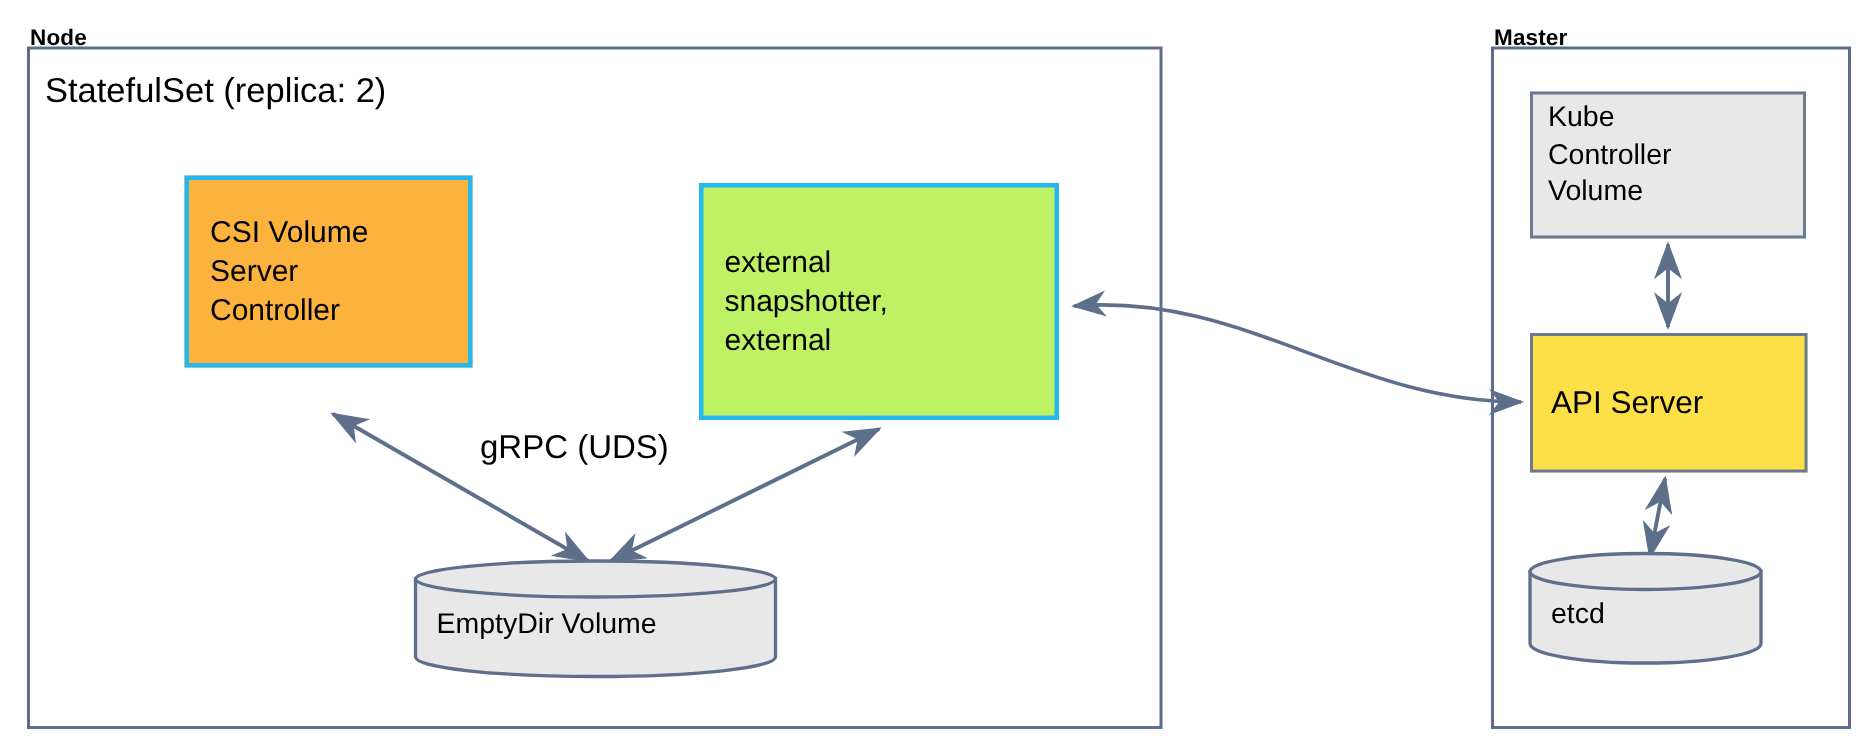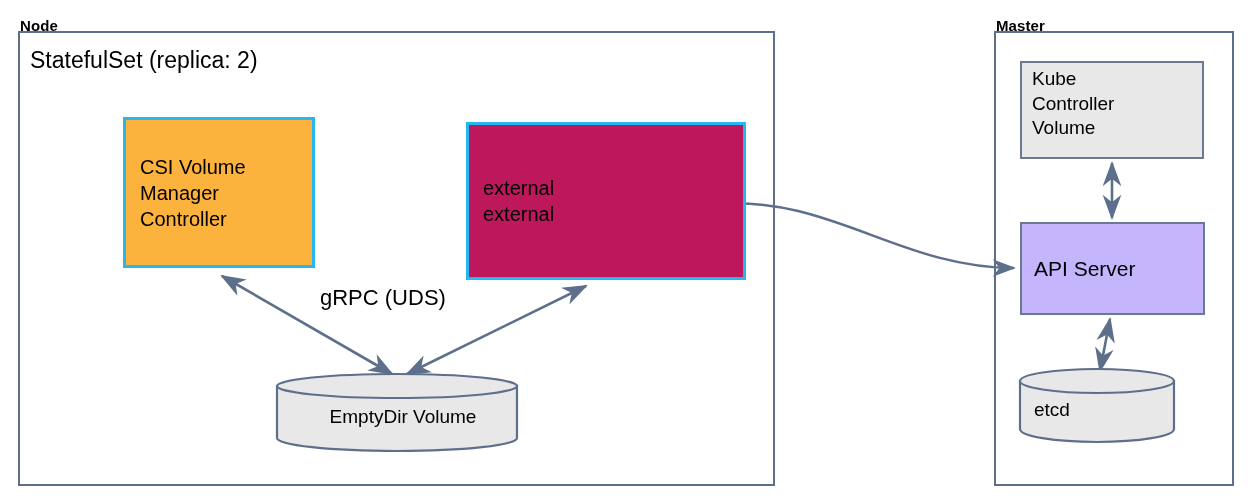--- a/index.html
+++ b/index.html
@@ -60,56 +60,55 @@
     flex-direction: column;
     justify-content: center;
     padding: 0 14px;
     font-size: 20px;
     line-height: 1.30;
     color: #000000;
   }
   .node-rect .ln { display: block; white-space: nowrap; }
 
   #csi-driver-box {
-    left: 123px; top: 117px; width: 192px; height: 151px;
+    left: 123px; top: 117px; width: 192px; height: 128px;
     background: #fcb33e;
     border: 3px solid #25b7f0;
   }
   #external-sidecars-box {
-    left: 466px; top: 122px; width: 280px; height: 158px;
-    background: #be185d;
+    left: 466px; top: 122px; width: 240px; height: 158px;
+    background: #bef264;
     border: 3px solid #25b7f0;
   }
   #kube-controller-manager-box {
     left: 1020px; top: 61px; width: 184px; height: 98px;
     background: #e8e8e8;
     border: 2px solid #6a7a90;
     font-size: 19px;
     padding: 0 10px;
     justify-content: flex-start;
     padding-top: 4px;
   }
   #api-server-box {
     left: 1020px; top: 222px; width: 185px; height: 93px;
-    background: #c4b5fd;
+    background: #fde047;
     border: 2px solid #6a7a90;
     font-size: 21px;
     padding: 0 12px;
   }
 
   
   .cylinder {
     position: absolute;
   }
   .cylinder svg { display: block; overflow: visible; }
   .cyl-label {
     position: absolute;
-    left: 6px;
+    left: 16px;
     width: 100%;
-    text-align: center;
     font-size: 19px;
     color: #000000;
     white-space: nowrap;
   }
   #emptydir-cyl  { left: 275px; top: 373px; width: 244px; height: 78px; }
   #emptydir-cyl .cyl-label { top: 33px; }
   #etcd-cyl      { left: 1018px; top: 368px; width: 190px; height: 74px; }
   #etcd-cyl .cyl-label { top: 31px; left: 16px; width: auto; text-align: left; }
 
   
@@ -163,26 +162,27 @@
 
       API Server --&gt;
     <line x1="1112" y1="163" x2="1112" y2="218" stroke="#5d6f8a" stroke-width="2.6" marker-start="url(#ah-start)" marker-end="url(#ah)"></line>
 
       etcd --&gt;
     <line x1="1110" y1="319" x2="1100" y2="371" stroke="#5d6f8a" stroke-width="2.6" marker-start="url(#ah-start)" marker-end="url(#ah)"></line>
   </svg>
 
   <div class="node-rect" id="csi-driver-box">
     <span class="ln">CSI Volume</span>
-    <span class="ln">Manager</span>
+    <span class="ln">Server</span>
     <span class="ln">Controller</span>
   </div>
 
   <div class="node-rect" id="external-sidecars-box">
     <span class="ln">external</span>
+    <span class="ln">snapshotter,</span>
     <span class="ln">external</span>
   </div>
 
   <div id="grpc-label">gRPC (UDS)</div>
 
   <div class="cylinder" id="emptydir-cyl">
     <svg width="244" height="78" viewBox="0 0 244 78" xmlns="http://www.w3.org/2000/svg">
       <path d="M2,13 L2,65 A120,13 0 0 0 242,65 L242,13 Z" fill="#e8e8e8" stroke="#5d6f8a" stroke-width="2.2"></path>
       <ellipse cx="122" cy="13" rx="120" ry="12" fill="#e8e8e8" stroke="#5d6f8a" stroke-width="2.2"></ellipse>
     </svg>

